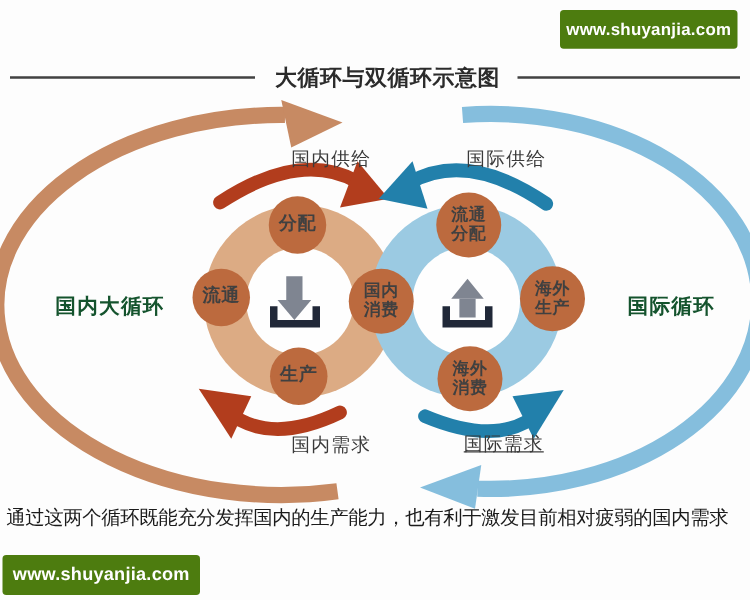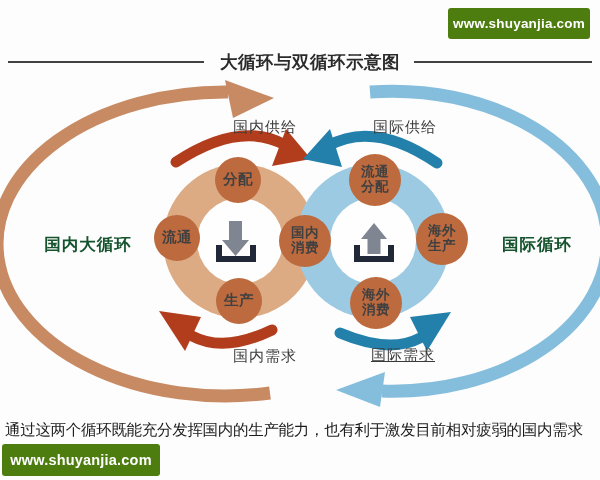--- a/index.html
+++ b/index.html
@@ -31,21 +31,21 @@
     width:140px; text-align:center; font-size:16.5px; font-weight:bold;
     color:#14532d; letter-spacing:1px;
   }
   .node-label {
     transform:translate(-50%,-50%);
     color:#404040; font-weight:bold; font-size:13.5px; line-height:1.1;
     text-align:center; white-space:pre-line; letter-spacing:0.5px;
   }
   #caption {
     left:5px; top:404px; width:592px; font-size:15.5px; color:#1b1b1b;
-    letter-spacing:-0.3px; white-space:nowrap;margin-top:16px;
+    letter-spacing:-0.3px; white-space:nowrap;
   }
   svg { position:absolute; left:0; top:0; }
 </style>
 </head>
 <body>
 
 <div id="stage">
 
   <svg width="600" height="480" viewBox="0 0 600 480">
 

